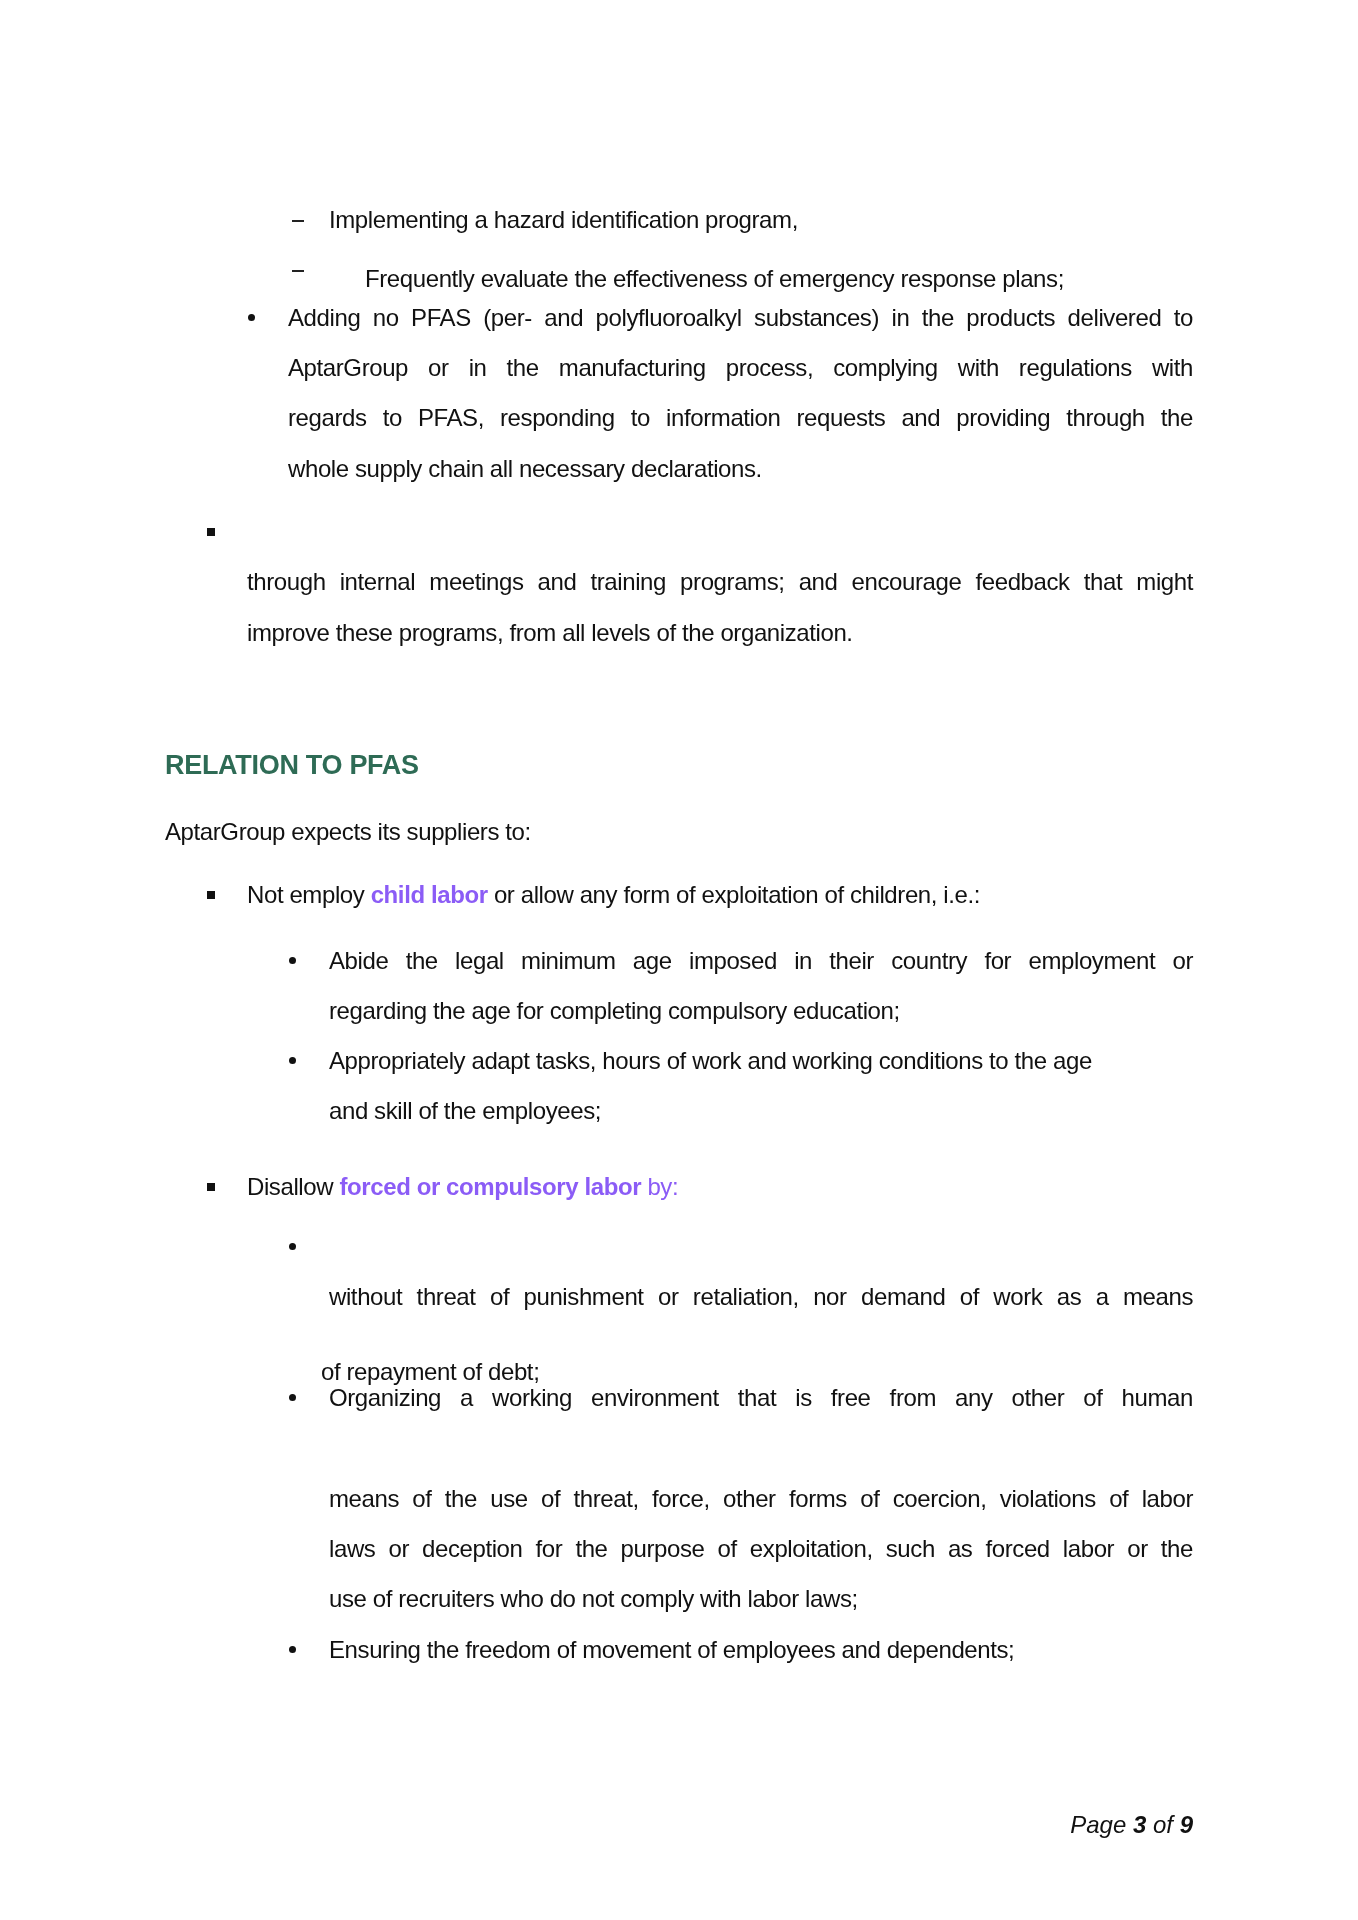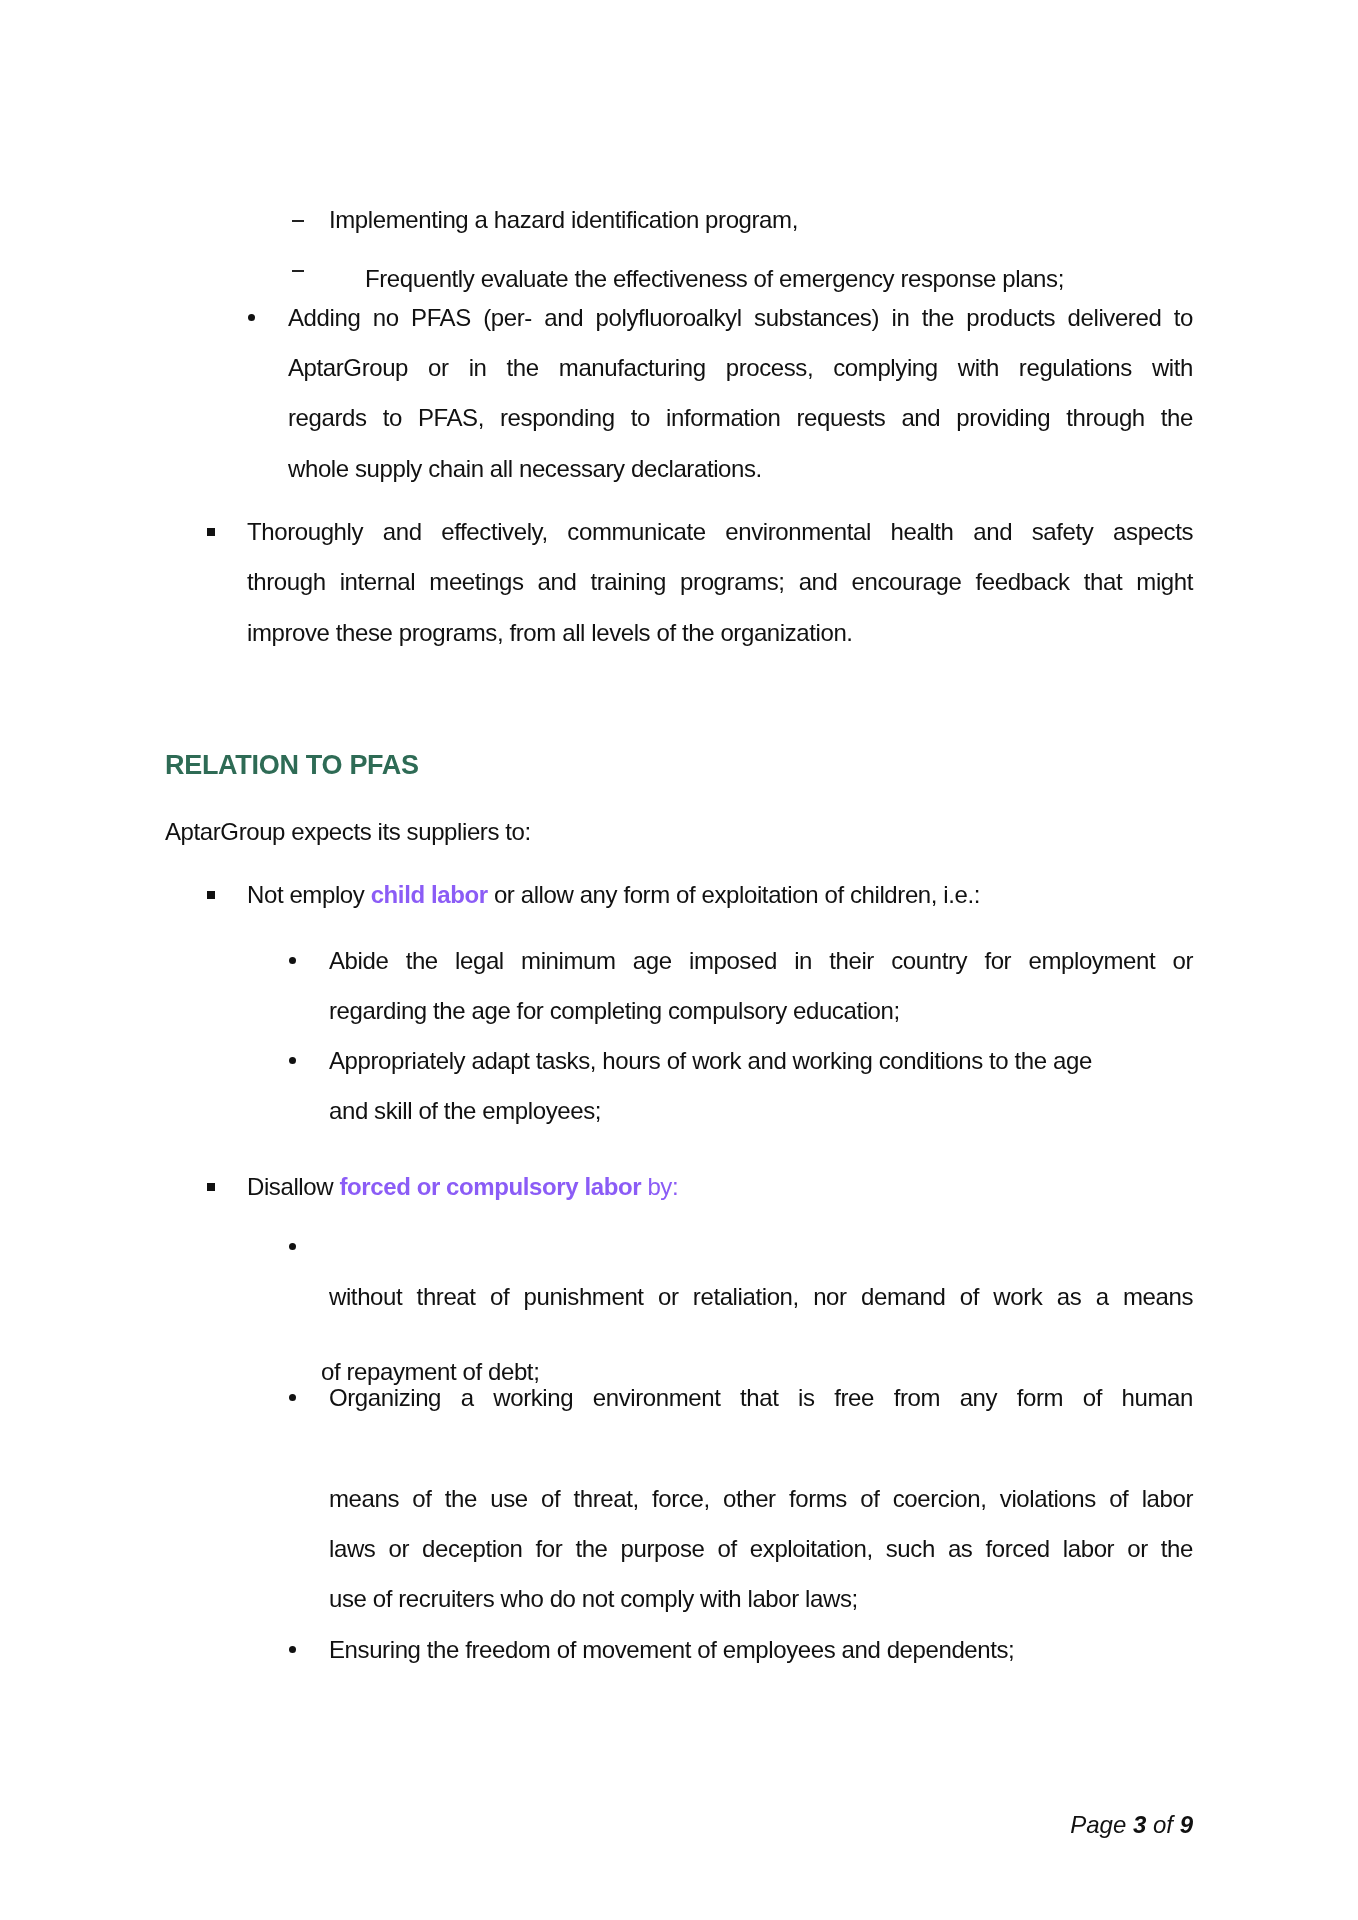--- a/index.html
+++ b/index.html
@@ -62,21 +62,20 @@
   <div class="dash" style="left:292px; top:270px;"></div>
   <div class="line" style="left:329px; top:263px;margin-left:36px;">Frequently evaluate the effectiveness of emergency response plans;</div>
 
   <div class="dot" style="left:248px; top:314px;"></div>
   <div class="line just" style="left:288px; top:302px; width:905px;">Adding no PFAS (per- and polyfluoroalkyl substances) in the products delivered to</div>
   <div class="line just" style="left:288px; top:352px; width:905px;">AptarGroup or in the manufacturing process, complying with regulations with</div>
   <div class="line just" style="left:288px; top:402px; width:905px;">regards to PFAS, responding to information requests and providing through the</div>
   <div class="line" style="left:288px; top:453px;">whole supply chain all necessary declarations.</div>
 
   <div class="sq" style="left:207px; top:528px;"></div>
-  <div class="line just" style="left:247px; top:516px; width:946px;">Thoroughly and effectively, communicate environmental health and safety aspects</div>
   <div class="line just" style="left:247px; top:566px; width:946px;">through internal meetings and training programs; and encourage feedback that might</div>
   <div class="line" style="left:247px; top:617px;">improve these programs, from all levels of the organization.</div>
 
   <div class="heading">RELATION TO PFAS</div>
 
   <div class="line" style="left:165px; top:816px;">AptarGroup expects its suppliers to:</div>
 
   <div class="sq" style="left:207px; top:891px;"></div>
   <div class="line" style="left:247px; top:879px;">
     <span>Not employ </span><span class="green bold">child labor</span><span> or allow any form of exploitation of children, i.e.:</span>
@@ -93,21 +92,21 @@
   <div class="sq" style="left:207px; top:1183px;"></div>
   <div class="line" style="left:247px; top:1171px;">
     <span>Disallow </span><span class="green bold">forced or compulsory labor</span><span class="green"> by:</span>
   </div>
 
   <div class="dot" style="left:289px; top:1243px;"></div>
   <div class="line just" style="left:329px; top:1281px; width:864px;">without threat of punishment or retaliation, nor demand of work as a means</div>
   <div class="line" style="left:321px; top:1332px;margin-top:24px;">of repayment of debt;</div>
 
   <div class="dot" style="left:289px; top:1394px;"></div>
-  <div class="line just" style="left:329px; top:1382px; width:864px;">Organizing a working environment that is free from any form of human</div>
+  <div class="line just" style="left:329px; top:1382px; width:864px;">Organizing a working environment that is free from any other of human</div>
   <div class="line just" style="left:329px; top:1483px; width:864px;">means of the use of threat, force, other forms of coercion, violations of labor</div>
   <div class="line just" style="left:329px; top:1533px; width:864px;">laws or deception for the purpose of exploitation, such as forced labor or the</div>
   <div class="line" style="left:329px; top:1583px;">use of recruiters who do not comply with labor laws;</div>
 
   <div class="dot" style="left:289px; top:1646px;"></div>
   <div class="line" style="left:329px; top:1634px;">Ensuring the freedom of movement of employees and dependents;</div>
 
   <div class="footer">
     <span>Page </span><span class="bold">3</span><span> of </span><span class="bold">9</span>
   </div>

